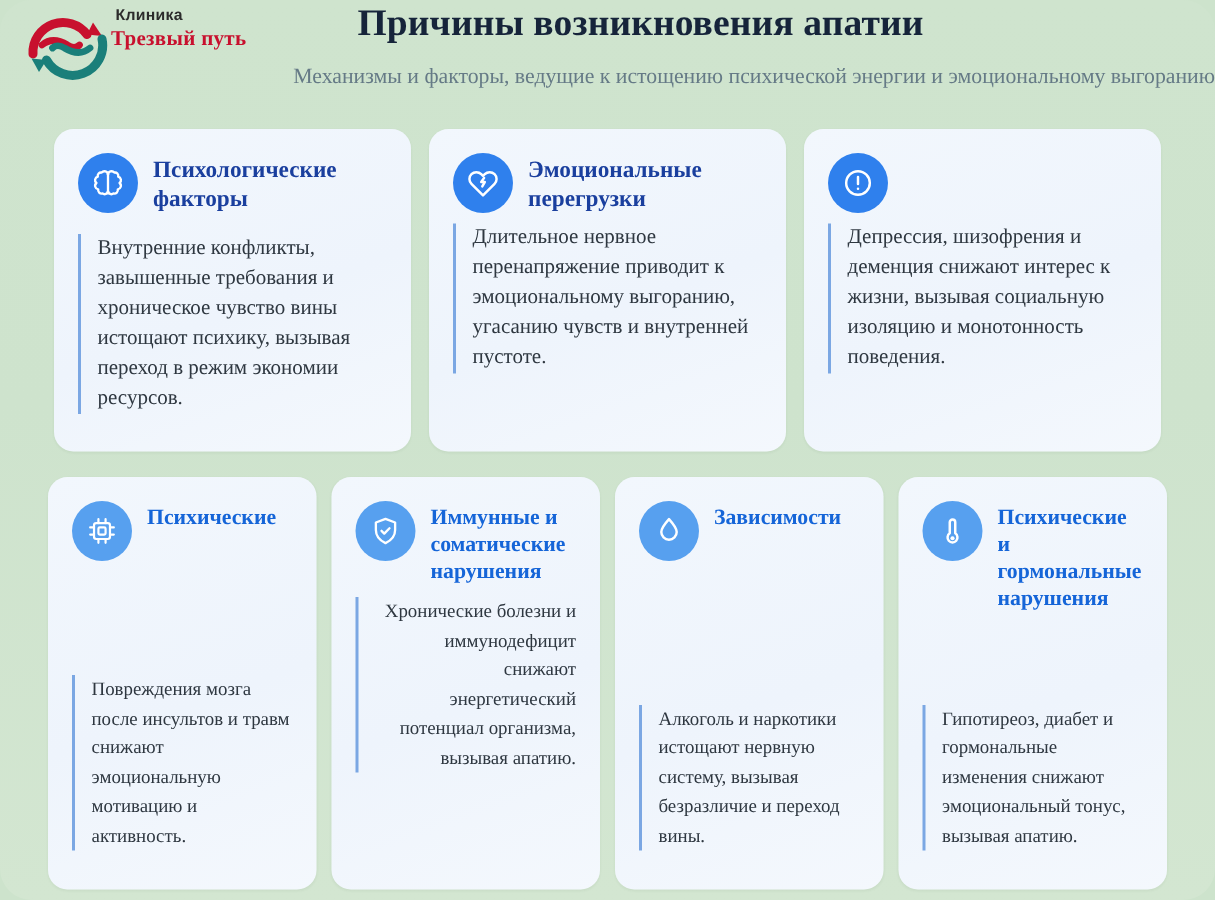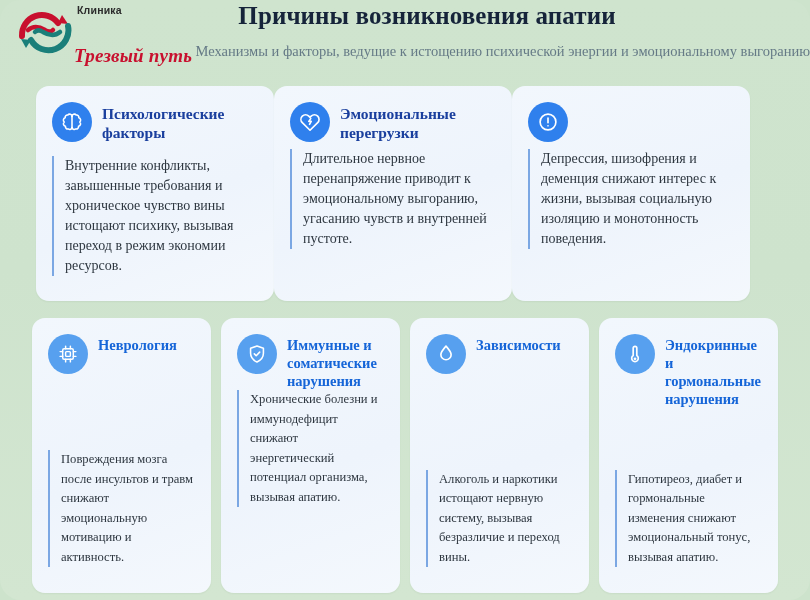--- a/index.html
+++ b/index.html
@@ -55,28 +55,26 @@
     font-family: "Liberation Sans", sans-serif;
     font-size: 10.5px;
     font-weight: bold;
     color: #2b2b2b;
     letter-spacing: .2px;
     line-height: 12px;
     padding-left: 3px;
   }
   .logo-name {
     font-family: "Liberation Serif", serif;
-    font-style: italic;
     font-weight: bold;
-    font-size: 19px;
+    font-size: 14px;
     color: #c8102e;
     line-height: 22px;
     letter-spacing: .2px;
     white-space: nowrap;
-    margin-top: 29px;
   }
 
   .title {
     position: absolute;
     left: 0;
     right: 0;
     top: 2px;
     text-align: center;
     font-family: "Liberation Serif", serif;
     font-weight: bold;
@@ -94,20 +92,21 @@
     text-align: right;
     font-family: "Liberation Serif", serif;
     font-size: 14.5px;
     color: #657a86;
     padding-left: 30px;
   }
 
   
   .grid-row {
     display: flex;
+    gap: 12px;
     padding: 0 36px;
     box-sizing: border-box;
   }
   .row-1 { margin-top: 14px; }
   .row-2 { margin-top: 17px; padding: 0 32px; gap: 10px; }
 
   .card {
     background: linear-gradient(160deg, #f2f7fd 0%, #eef4fc 55%, #f4f8fd 100%);
     border-radius: 13px;
     box-sizing: border-box;
@@ -174,21 +173,21 @@
     margin-top: 3px;
     margin-bottom: 6px;
   }
   .row-2 .card-body {
     margin-top: auto;
     margin-bottom: 10px;
     font-size: 12.6px;
     line-height: 19.5px;
   }
   .row-1 .card:nth-child(1) .card-body { margin-top: 10px; }
-  .row-2 .card:nth-child(2) .card-body { margin-top: 0; }
+  .row-2 .card:nth-child(2) .card-body { margin-top: 8px; text-align: right; }
 </style>
 </head>
 <body>
 
 <div class="page">
 
   <div class="header">
 
     <div class="logo">
       <div class="logo-mark">
@@ -260,21 +259,21 @@
     <div class="card">
       <div class="card-head">
         <span class="icon-badge">
           <svg width="22" height="22" viewBox="0 0 24 24" fill="none" stroke="#ffffff" stroke-width="1.6" stroke-linecap="round" stroke-linejoin="round">
             <rect x="6.2" y="6.2" width="11.6" height="11.6" rx="1.6"></rect>
             <rect x="9.4" y="9.4" width="5.2" height="5.2" rx="1"></rect>
             <path d="M9.4 3.4v2.8M14.6 3.4v2.8M9.4 17.8v2.8M14.6 17.8v2.8"></path>
             <path d="M3.4 9.4h2.8M3.4 14.6h2.8M17.8 9.4h2.8M17.8 14.6h2.8"></path>
           </svg>
         </span>
-        <span class="card-title">Неврология</span>
+        <span class="card-title">Психические</span>
       </div>
       <div class="card-body">Повреждения мозга после инсультов и травм снижают эмоциональную мотивацию и активность.</div>
     </div>
 
     <div class="card">
       <div class="card-head">
         <span class="icon-badge">
           <svg width="22" height="22" viewBox="0 0 24 24" fill="none" stroke="#ffffff" stroke-width="1.7" stroke-linecap="round" stroke-linejoin="round">
             <path d="M12 3.2l7 2.6v5.4c0 4.2-2.9 7.6-7 9.6-4.1-2-7-5.4-7-9.6V5.8z"></path>
             <path d="M9.1 11.9l2 2 3.8-3.9"></path>
@@ -298,20 +297,20 @@
     </div>
 
     <div class="card">
       <div class="card-head">
         <span class="icon-badge">
           <svg width="22" height="22" viewBox="0 0 24 24" fill="none" stroke="#ffffff" stroke-width="1.8" stroke-linecap="round" stroke-linejoin="round">
             <path d="M12 3.6a2 2 0 0 1 2 2v8.1a3.6 3.6 0 1 1-4 0V5.6a2 2 0 0 1 2-2z"></path>
             <circle cx="12" cy="17.3" r="1.5" fill="#ffffff" stroke="none"></circle>
           </svg>
         </span>
-        <span class="card-title">Эндокринные и гормональные нарушения</span>
+        <span class="card-title">Психические и гормональные нарушения</span>
       </div>
       <div class="card-body">Гипотиреоз, диабет и гормональные изменения снижают эмоциональный тонус, вызывая апатию.</div>
     </div>
 
   </div>
 
 </div>
 
 </body></html>

